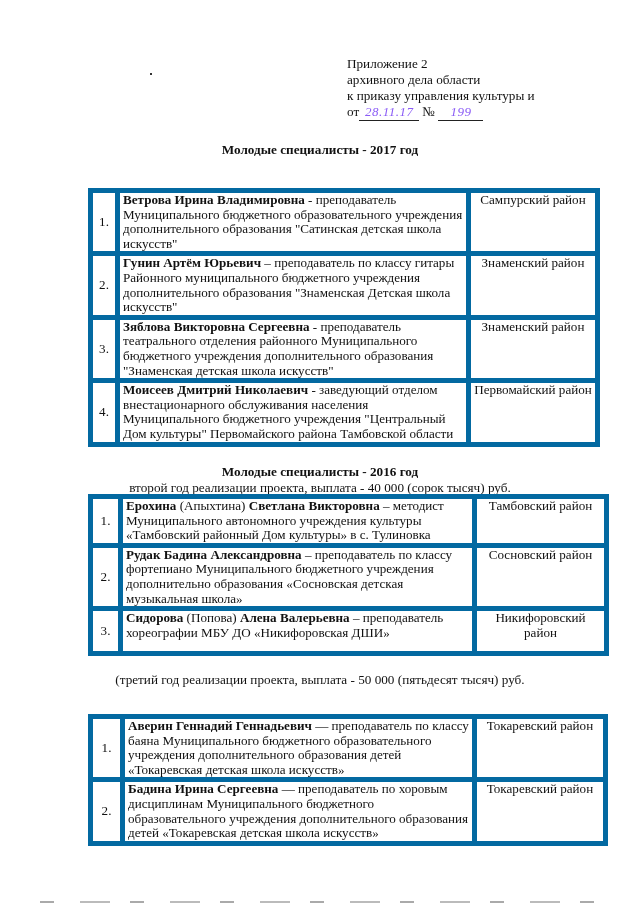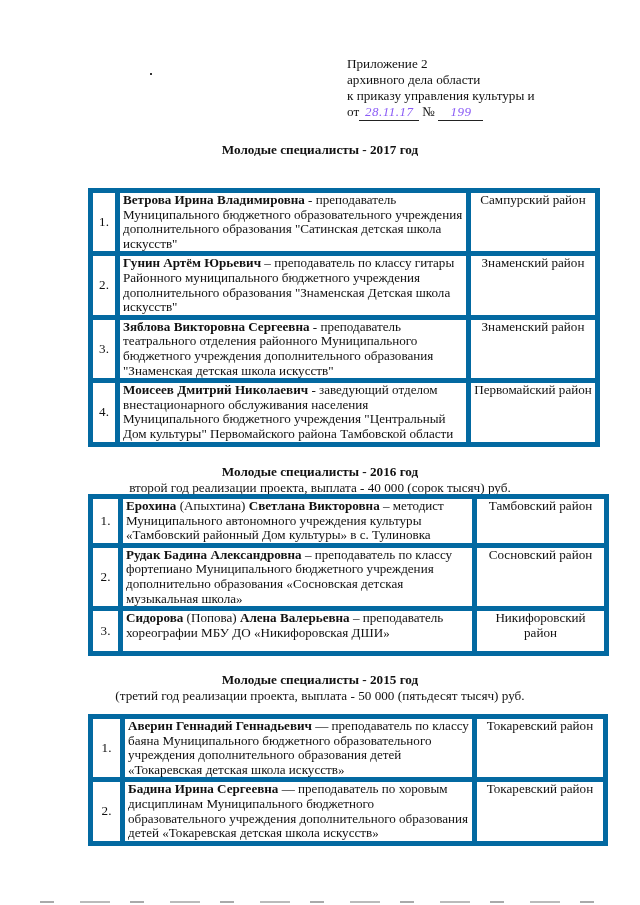--- a/index.html
+++ b/index.html
@@ -108,21 +108,20 @@
   </tr>
   <tr style="height:45px;">
     <td class="num">3.</td>
     <td class="desc"><span class="bold">Сидорова</span><span> (Попова) </span><span class="bold">Алена Валерьевна</span><span> – преподаватель хореографии МБУ ДО «Никифоровская ДШИ»</span></td>
     <td class="reg">Никифоровский район</td>
   </tr>
 </tbody>
   </table>
 
 <div class="section-title" style="top:672px;">
-  <div class="t">Молодые специалисты - 2015 год</div>
   <div>(третий год реализации проекта, выплата  - 50 000 (пятьдесят тысяч) руб.</div>
 </div>
 
 <table class="spec" style="left:88px; top:714px; width:515px;">
   <colgroup>
       <col style="width:32px">
       <col style="width:352px">
       <col style="width:131px">
     </colgroup>
   <tbody>

